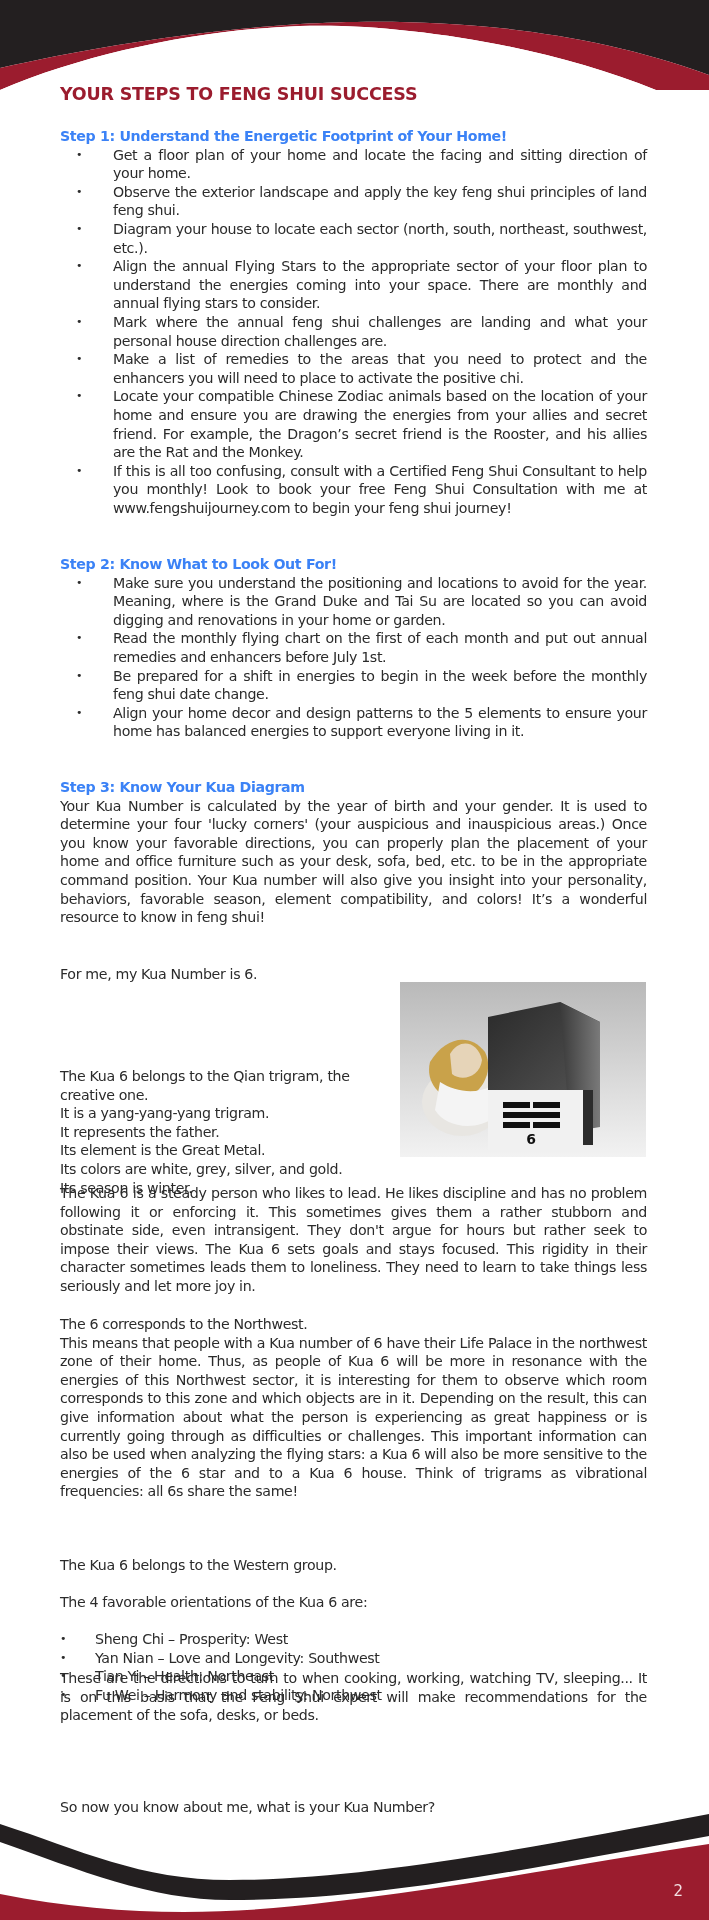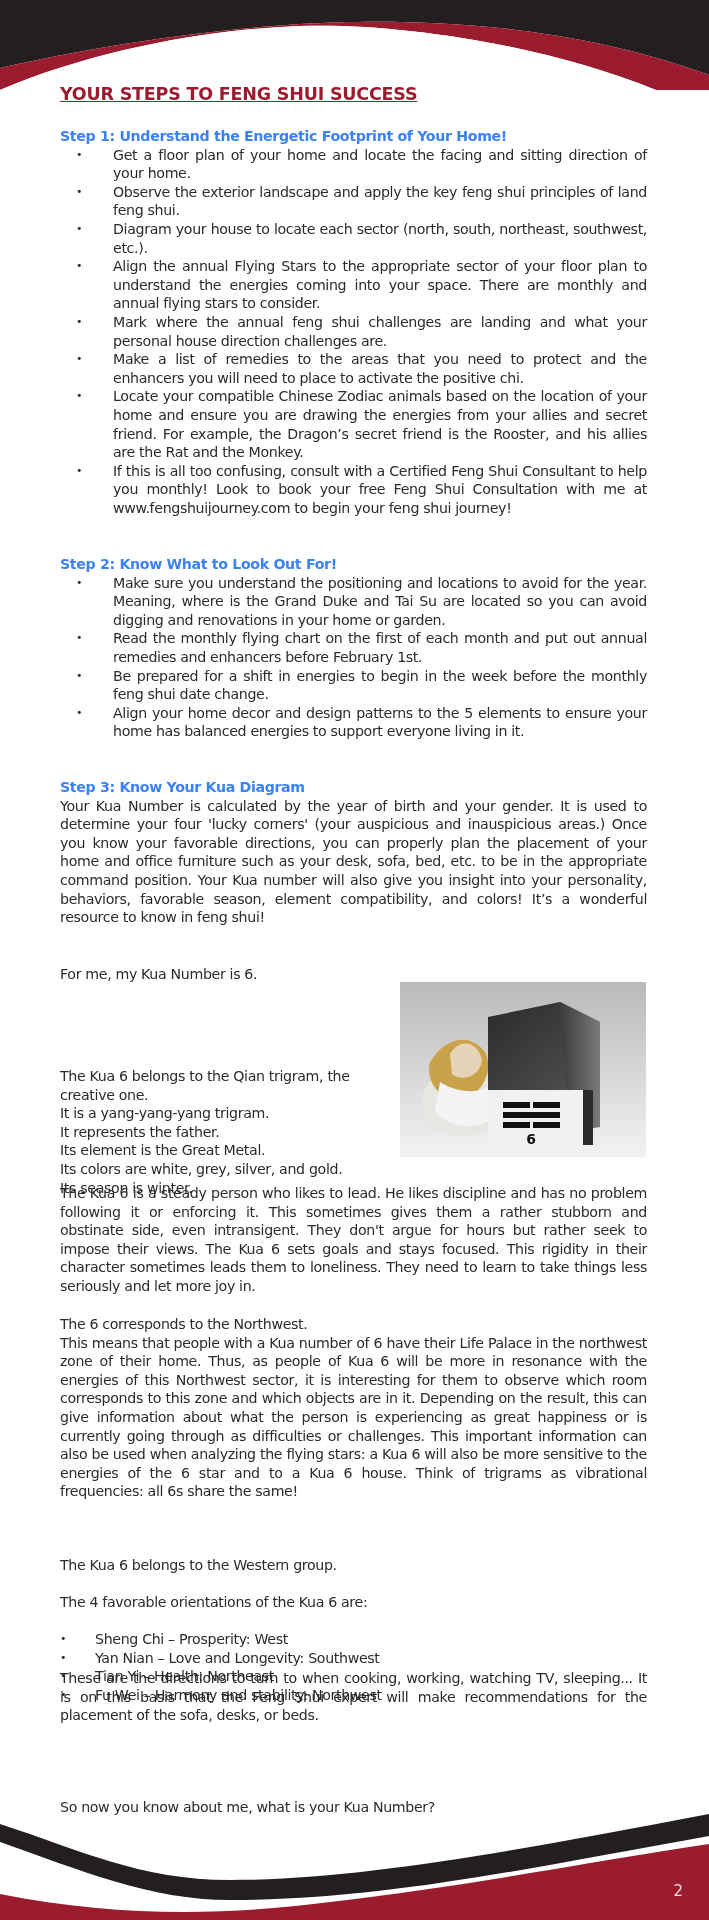--- a/index.html
+++ b/index.html
@@ -3,21 +3,21 @@
 <meta charset="utf-8">
 <style>
   html, body { margin: 0; padding: 0; background: #ffffff; }
   body { width: 709px; height: 1920px; position: relative; overflow: hidden;
          font-family: "DejaVu Sans", sans-serif; color: #2b2b2b; }
   .bg-svg { position: absolute; left: 0; width: 709px; }
   #top-deco { top: 0; height: 90px; }
   #bottom-deco { top: 1800px; height: 120px; }
   .page { position: absolute; left: 60px; top: 0; width: 587px; }
   .title { position: absolute; top: 84px; left: 0; font-size: 17.5px; font-weight: bold;
-           color: #9b1c2e; letter-spacing: -0.2px; text-decoration: underline; }
+           color: #9b1c2e; letter-spacing: -0.2px; }
   .txt { font-size: 14.2px; line-height: 18.6px; letter-spacing: -0.35px; }
   .heading { font-weight: bold; color: #3b82f6; }
   .justify { text-align: justify; }
   .block { position: absolute; left: 0; width: 587px; }
   ul.bul { list-style: none; margin: 0; padding: 0; }
   ul.bul li { position: relative; padding-left: 53px; text-align: justify; }
   ul.bul li .dot { position: absolute; left: 16px; top: 0; font-size: 11px; }
   ul.short li { padding-left: 35px; text-align: left; }
   ul.short li .dot { left: 0; }
   .kua-img { position: absolute; left: 400px; top: 982px; width: 246px; height: 175px; }
@@ -47,21 +47,21 @@
       <li><span class="dot">•</span><span>Make a list of remedies to the areas that you need to protect and the enhancers you will need to place to activate the positive chi.</span></li>
       <li><span class="dot">•</span><span>Locate your compatible Chinese Zodiac animals based on the location of your home and ensure you are drawing the energies from your allies and secret friend. For example, the Dragon’s secret friend is the Rooster, and his allies are the Rat and the Monkey.</span></li>
       <li><span class="dot">•</span><span>If this is all too confusing, consult with a Certified Feng Shui Consultant to help you monthly! Look to book your free Feng Shui Consultation with me at www.fengshuijourney.com to begin your feng shui journey!</span></li>
     </ul>
   </div>
 
   <div class="block txt" style="top:555px;">
     <div class="heading">Step 2: Know What to Look Out For!</div>
     <ul class="bul">
       <li><span class="dot">•</span><span>Make sure you understand the positioning and locations to avoid for the year. Meaning, where is the Grand Duke and Tai Su are located so you can avoid digging and renovations in your home or garden.</span></li>
-      <li><span class="dot">•</span><span>Read the monthly flying chart on the first of each month and put out annual remedies and enhancers before February 1st.</span></li>
+      <li><span class="dot">•</span><span>Read the monthly flying chart on the first of each month and put out annual remedies and enhancers before July 1st.</span></li>
       <li><span class="dot">•</span><span>Be prepared for a shift in energies to begin in the week before the monthly feng shui date change.</span></li>
       <li><span class="dot">•</span><span>Align your home decor and design patterns to the 5 elements to ensure your home has balanced energies to support everyone living in it.</span></li>
     </ul>
   </div>
 
   <div class="block txt" style="top:778px;">
     <div class="heading">Step 3: Know Your Kua Diagram</div>
     <div class="justify">Your Kua Number is calculated by the year of birth and your gender. It is used to determine your four 'lucky corners' (your auspicious and inauspicious areas.) Once you know your favorable directions, you can properly plan the placement of your home and office furniture such as your desk, sofa, bed, etc. to be in the appropriate command position. Your Kua number will also give you insight into your personality, behaviors, favorable season, element compatibility, and colors! It’s a wonderful resource to know in feng shui!</div>
   </div>
 

